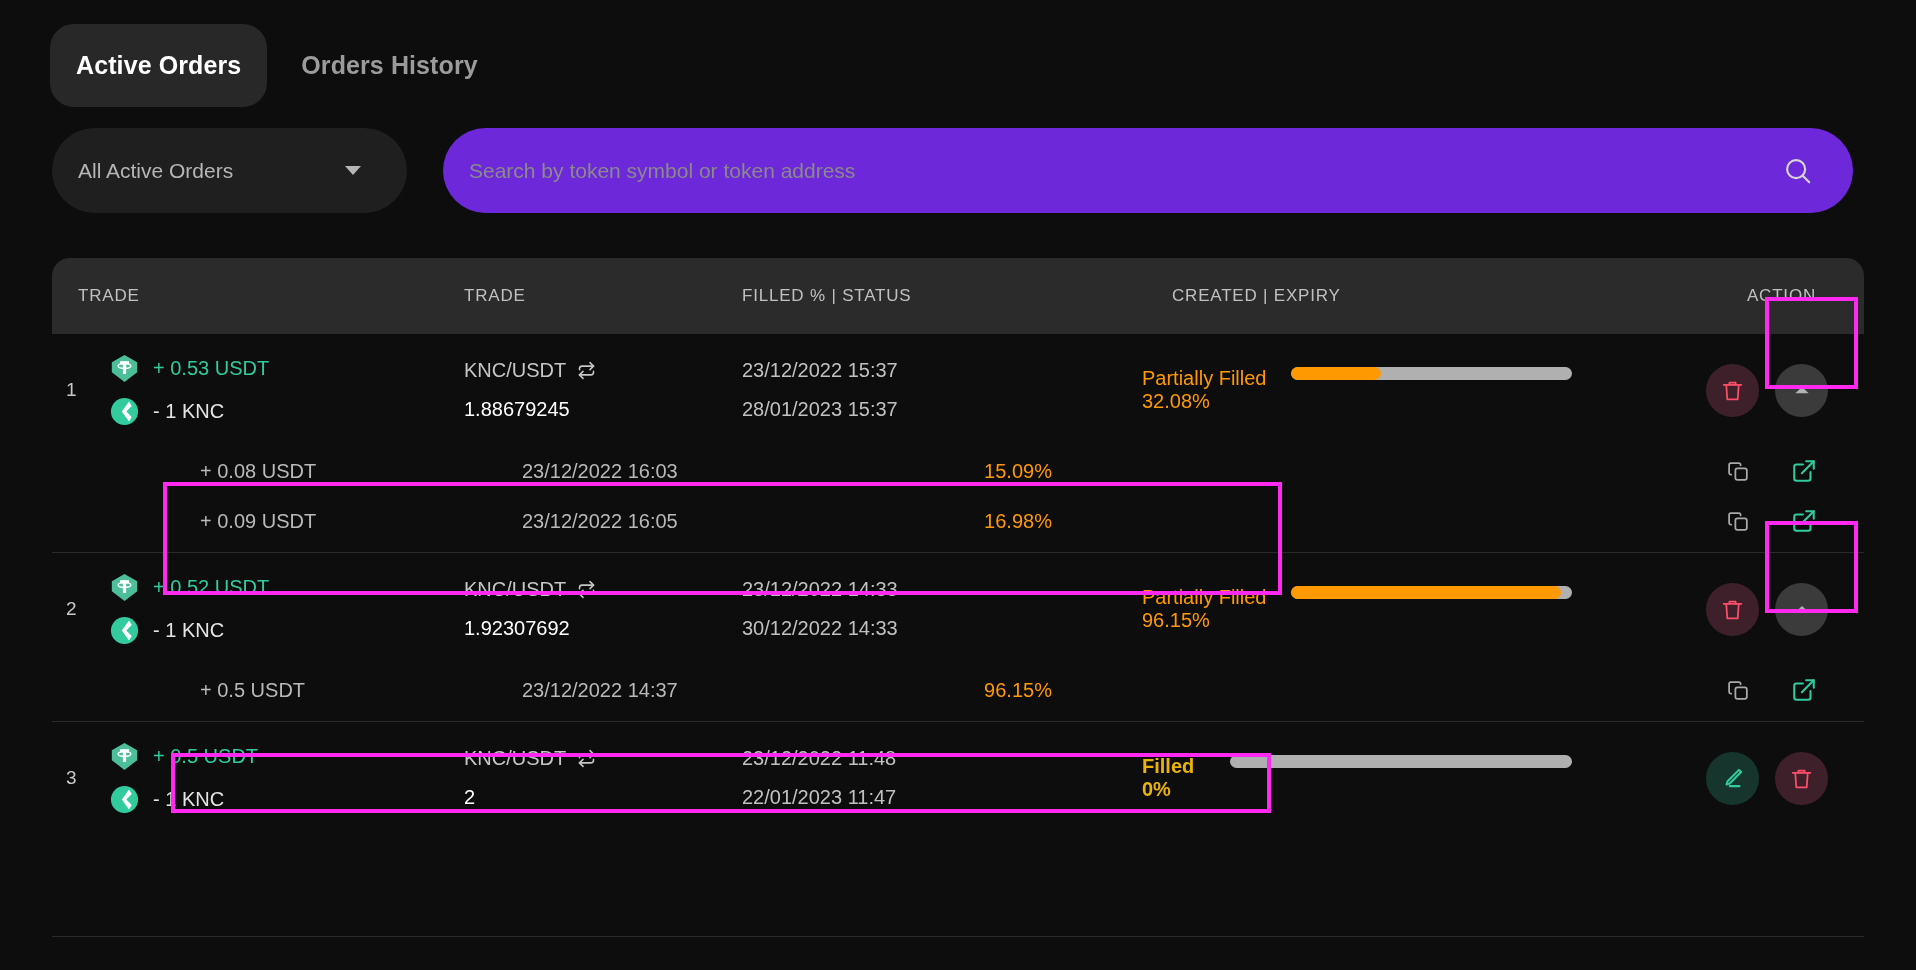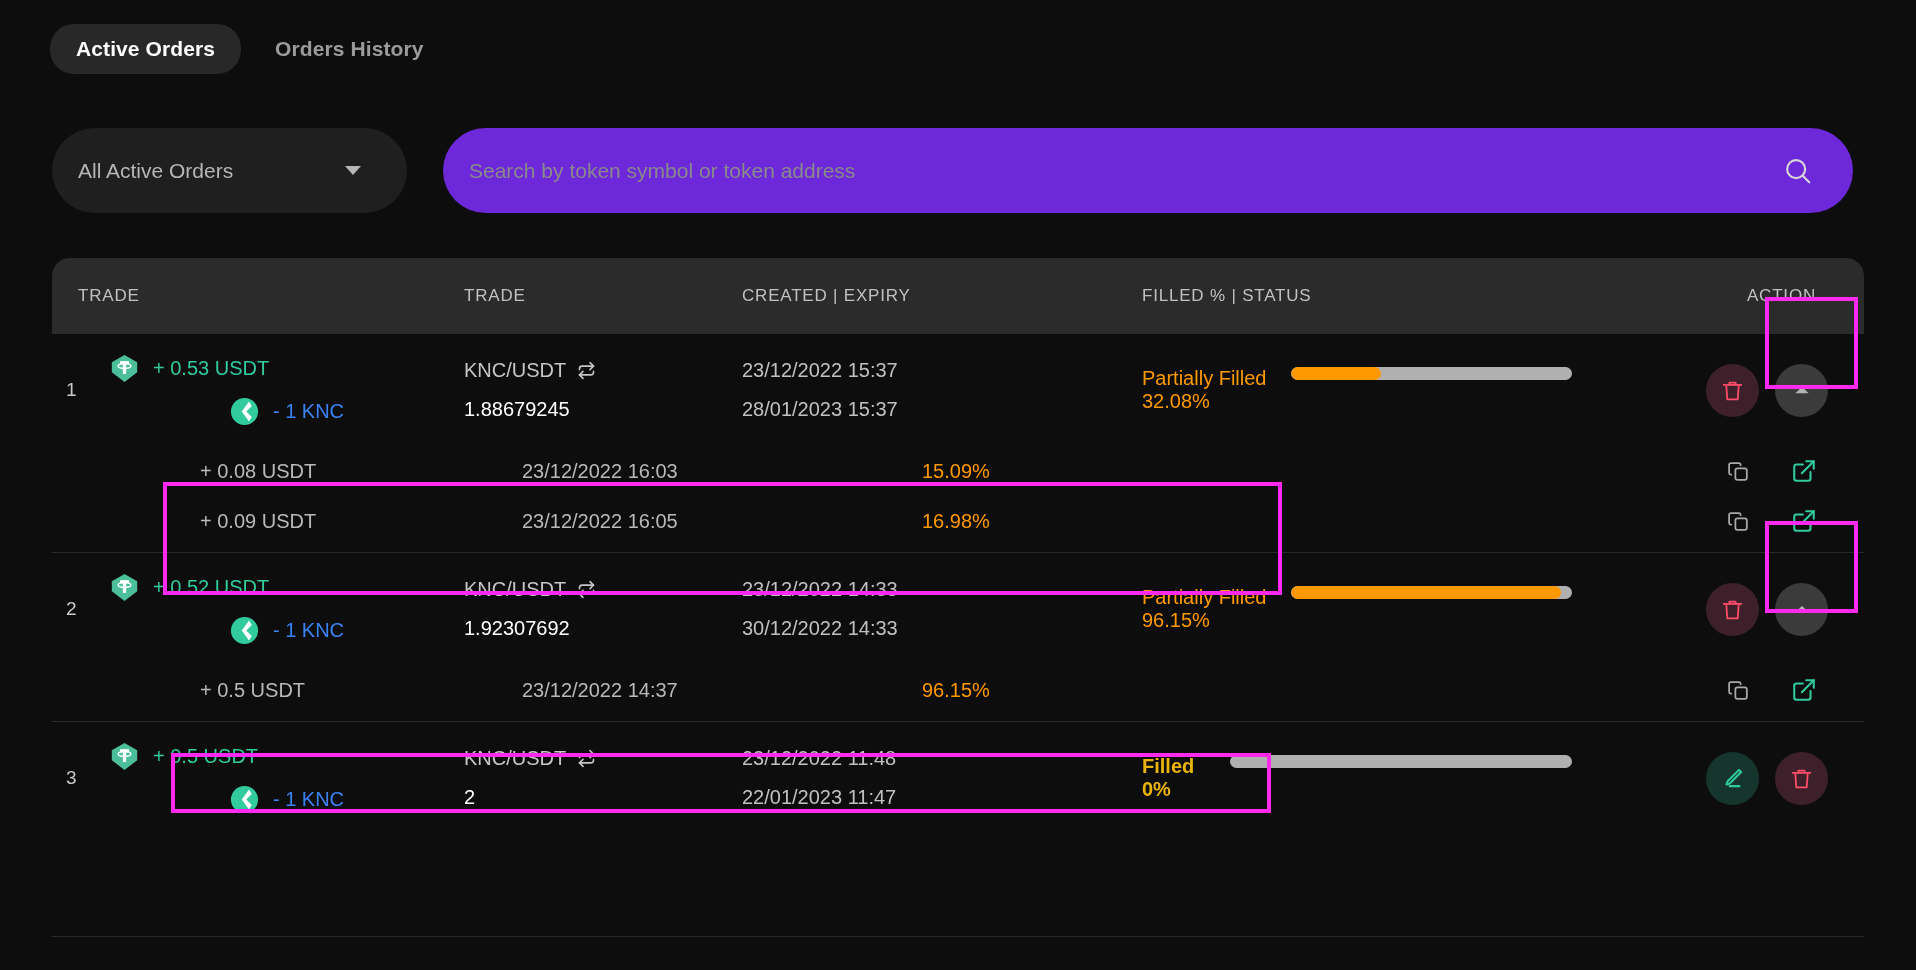--- a/index.html
+++ b/index.html
@@ -7,22 +7,22 @@
     width: 1916px; height: 970px;
     background: #0d0d0d;
     font-family: "Liberation Sans", sans-serif;
     overflow: hidden;
   }
   .page { position: relative; width: 1916px; height: 970px; background: #0d0d0d; }
 
   
   .tabs { position: absolute; left: 50px; top: 24px; display: flex; align-items: center; gap: 8px; }
   .tab {
-    font-size: 21px; font-weight: bold; color: #9b9b9b;
-    padding: 13px 26px; border-radius: 24px; letter-spacing: .1px; white-space: nowrap;
+    font-size: 25px; font-weight: bold; color: #9b9b9b;
+    padding: 27px 26px; border-radius: 24px; letter-spacing: .1px; white-space: nowrap;
   }
   .tab.active { background: #282828; color: #ffffff; }
 
   
   .controls { position: absolute; left: 52px; top: 128px; display: flex; align-items: center; gap: 36px; }
   .filter-select {
     width: 355px; height: 85px; background: #1f1f1f; border-radius: 43px;
     display: flex; align-items: center; padding: 0 30px 0 26px; gap: 4px;
   }
   .filter-label { font-size: 21px; color: #b6b6b6; flex: 1; }
@@ -53,21 +53,21 @@
 
   .order { position: relative; }
   .order + .order { border-top: 1px solid #2a2a2a; }
 
   .order-main { display: flex; align-items: center; min-height: 112px; position: relative; }
   .idx { position: absolute; left: 14px; top: 50%; transform: translateY(-50%); font-size: 19px; color: #c8c8c8; }
 
   .trade-cell { width: 412px; padding-left: 58px; display: flex; flex-direction: column; gap: 14px; }
   .trade-line { display: flex; align-items: center; gap: 14px; font-size: 20px; }
   .trade-line.buy  { color: #31cb9e; }
-  .trade-line.sell { color: #3b82f6; justify-content: center; }
+  .trade-line.sell { color: #e5e5e5; }
 
   .coin { width: 29px; height: 29px; flex: none; }
 
   .rate-cell { width: 278px; display: flex; flex-direction: column; gap: 16px; }
   .rate-pair { display: flex; align-items: center; gap: 10px; font-size: 20px; color: #c6c6c6; }
   .rate-val { font-size: 20px; color: #ffffff; }
   .swap-icon { width: 21px; height: 21px; }
 
   .dates-cell { width: 400px; display: flex; flex-direction: column; gap: 16px; font-size: 20px; color: #c1c1c1; }
 
@@ -82,21 +82,21 @@
   .circle-btn { width: 53px; height: 53px; border-radius: 50%; display: flex; align-items: center; justify-content: center; flex: none; }
   .btn-danger { background: #3d2029; }
   .btn-edit   { background: #16352d; }
   .btn-neutral{ background: #3b3b3b; }
 
   
   .fills { position: relative; padding-bottom: 6px; }
   .fill-row { display: flex; align-items: center; height: 50px; position: relative; }
   .fill-amt  { width: 470px; padding-left: 148px; font-size: 20px; color: #b9b9b9; }
   .fill-date { width: 400px; font-size: 20px; color: #b9b9b9; }
-  .fill-pct  { width: 192px; font-size: 20px; color: #ff9901; text-align: left; }
+  .fill-pct  { width: 192px; font-size: 20px; color: #ff9901; text-align: center; }
   .fill-acts { flex: 1; display: flex; align-items: center; justify-content: flex-end; gap: 38px; padding-right: 46px; }
   .icon-btn { width: 28px; height: 28px; display: flex; align-items: center; justify-content: center; }
 
   
   .hl { position: absolute; border: 4px solid #ff29f0; pointer-events: none; }
 
   .bottom-rule { position: absolute; left: 52px; top: 936px; width: 1812px; height: 1px; background: #2a2a2a; }
 </style>
 </head>
 <body>
@@ -120,22 +120,22 @@
         <line x1="15.8" y1="15.8" x2="21" y2="21"></line>
       </svg>
     </div>
   </div>
 
   <div class="table">
 
     <div class="thead">
       <div class="th c-trade">TRADE</div>
       <div class="th c-rate">TRADE</div>
+      <div class="th c-status">FILLED % | STATUS</div>
       <div class="th c-dates">CREATED | EXPIRY</div>
-      <div class="th c-status">FILLED % | STATUS</div>
       <div class="th c-action">ACTION</div>
     </div>
 
     <div class="order">
       <div class="order-main">
         <div class="idx">1</div>
 
         <div class="trade-cell">
           <div class="trade-line buy">
             <svg class="coin" viewBox="0 0 32 32">

